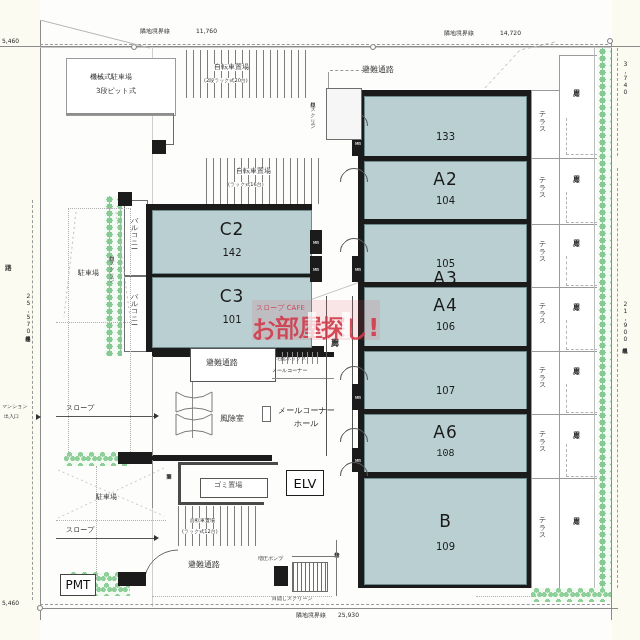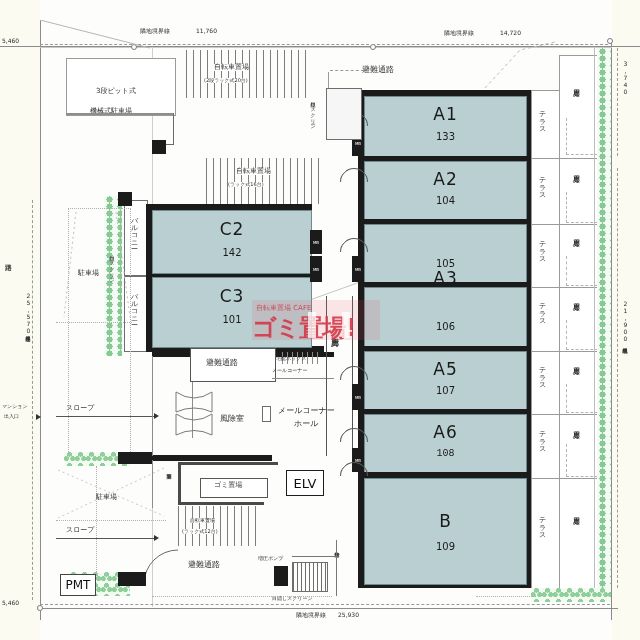--- a/index.html
+++ b/index.html
@@ -141,21 +141,21 @@
         <path d="M5 48 L40 10 L75 2" stroke="#bbb" stroke-width="1" fill="none" stroke-dasharray="3 3"></path>
       </svg>
   </div>
   <div style="position:absolute;left:180px;top:200px;width:400px;height:130px;">
     <svg width="400" height="130">
         <line x1="395" y1="5" x2="60" y2="125" stroke="#c4c4c4" stroke-width="1"></line>
       </svg>
   </div>
 
   <div class="outline2" style="left:66px;top:58px;width:108px;height:56px;"></div>
-  <div class="txt sm" style="left:90px;top:74px;margin-top:34px;">機械式駐車場</div>
+  <div class="txt sm" style="left:90px;top:74px;">機械式駐車場</div>
   <div class="txt sm" style="left:96px;top:88px;">3段ピット式</div>
   <div class="thinline" style="left:66px;top:113px;width:108px;height:2px;background:#8e8e8e;"></div>
   <div class="thinline" style="left:173px;top:113px;width:1px;height:32px;background:#6a6a6a;"></div>
   <div class="thinline" style="left:152px;top:144px;width:22px;height:1px;background:#6a6a6a;"></div>
 
   <div class="hatch-v" style="left:186px;top:50px;width:124px;height:48px;"></div>
   <div class="txt sm" style="left:214px;top:64px;background:#fff;">自転車置場</div>
   <div class="txt xtiny" style="left:204px;top:78px;background:#fff;">(2段ラック式20台)</div>
 
   <div class="hatch-v" style="left:206px;top:158px;width:116px;height:46px;"></div>
@@ -186,44 +186,43 @@
     <div class="uname" style="top:8px;">C3</div>
     <div class="unum" style="top:36px;">101</div>
   </div>
 
   <div class="wall" style="left:358px;top:90px;width:6px;height:498px;"></div>
   <div class="wall" style="left:358px;top:90px;width:172px;height:6px;"></div>
   <div class="wall" style="left:524px;top:90px;width:7px;height:498px;"></div>
   <div class="wall" style="left:358px;top:582px;width:173px;height:6px;"></div>
 
   <div class="unit" style="left:364px;top:96px;width:161px;height:60px;">
-    <div class="uname" style="top:7px;">A1</div>
     <div class="unum" style="top:34px;">133</div>
   </div>
   <div class="wall" style="left:358px;top:156px;width:173px;height:5px;"></div>
 
   <div class="unit" style="left:364px;top:161px;width:161px;height:58px;">
     <div class="uname" style="top:7px;">A2</div>
     <div class="unum" style="top:33px;">104</div>
   </div>
   <div class="wall" style="left:358px;top:219px;width:173px;height:5px;"></div>
 
   <div class="unit" style="left:364px;top:224px;width:161px;height:58px;">
     <div class="uname" style="top:7px;margin-top:36px;">A3</div>
     <div class="unum" style="top:33px;">105</div>
   </div>
   <div class="wall" style="left:358px;top:282px;width:173px;height:5px;"></div>
 
   <div class="unit" style="left:364px;top:287px;width:161px;height:59px;">
+    <div class="uname" style="top:7px;">A4</div>
     <div class="unum" style="top:33px;">106</div>
   </div>
   <div class="wall" style="left:358px;top:346px;width:173px;height:5px;"></div>
 
   <div class="unit" style="left:364px;top:351px;width:161px;height:58px;">
-    <div class="uname" style="top:7px;">A5</div>
     <div class="unum" style="top:33px;">107</div>
   </div>
   <div class="wall" style="left:358px;top:409px;width:173px;height:5px;"></div>
 
   <div class="unit" style="left:364px;top:414px;width:161px;height:58px;">
     <div class="uname" style="top:7px;">A6</div>
     <div class="unum" style="top:33px;font-family:Liberation Mono, monospace;">108</div>
   </div>
   <div class="wall" style="left:358px;top:472px;width:173px;height:6px;"></div>
 
@@ -391,19 +390,19 @@
   <div class="thinline" style="left:152px;top:460px;width:1px;height:48px;background:#8c8c8c;"></div>
 
   <div class="dashdim-h" style="left:330px;top:70px;width:34px;"></div>
   <div class="thinline" style="left:328px;top:72px;width:1px;height:46px;background:#9a9a9a;"></div>
   <div class="outline" style="left:326px;top:88px;width:34px;height:50px;background:#f6f6f6;"></div>
   <div class="dotline-h" style="left:476px;top:596px;width:60px;"></div>
   <div class="dotline-h" style="left:152px;top:596px;width:180px;"></div>
 
   <div class="wm">
     <div class="wm-bar"></div>
-    <div class="wm-top">自転車置場 CAFE</div>
-    <div class="wm-big">ゴミ置場!</div>
+    <div class="wm-top">スロープ CAFE</div>
+    <div class="wm-big">お部屋探し!</div>
     <div class="wm-blk" style="left:56px;"></div>
     <div class="wm-blk" style="left:90px;"></div>
   </div>
 
 </div>
 
 </body></html>

